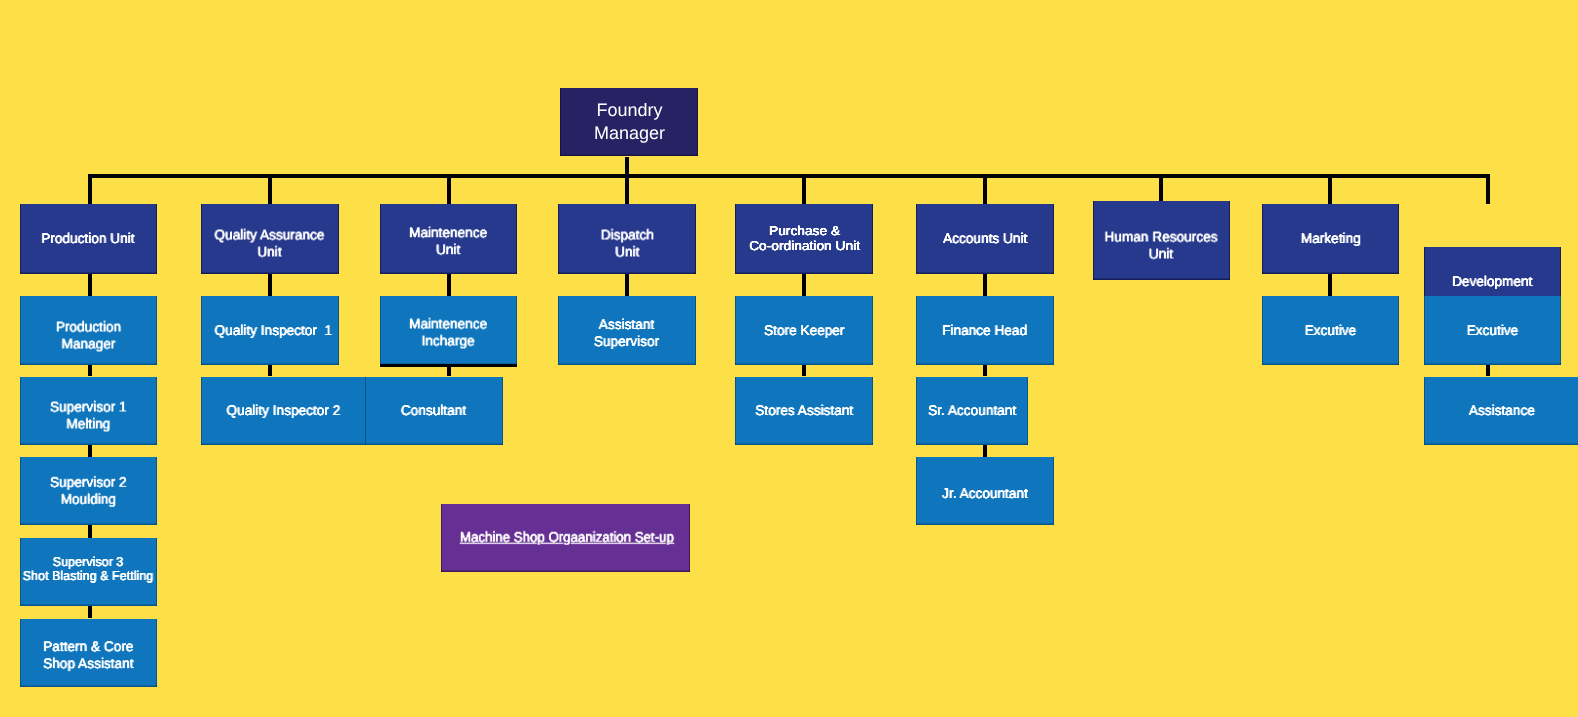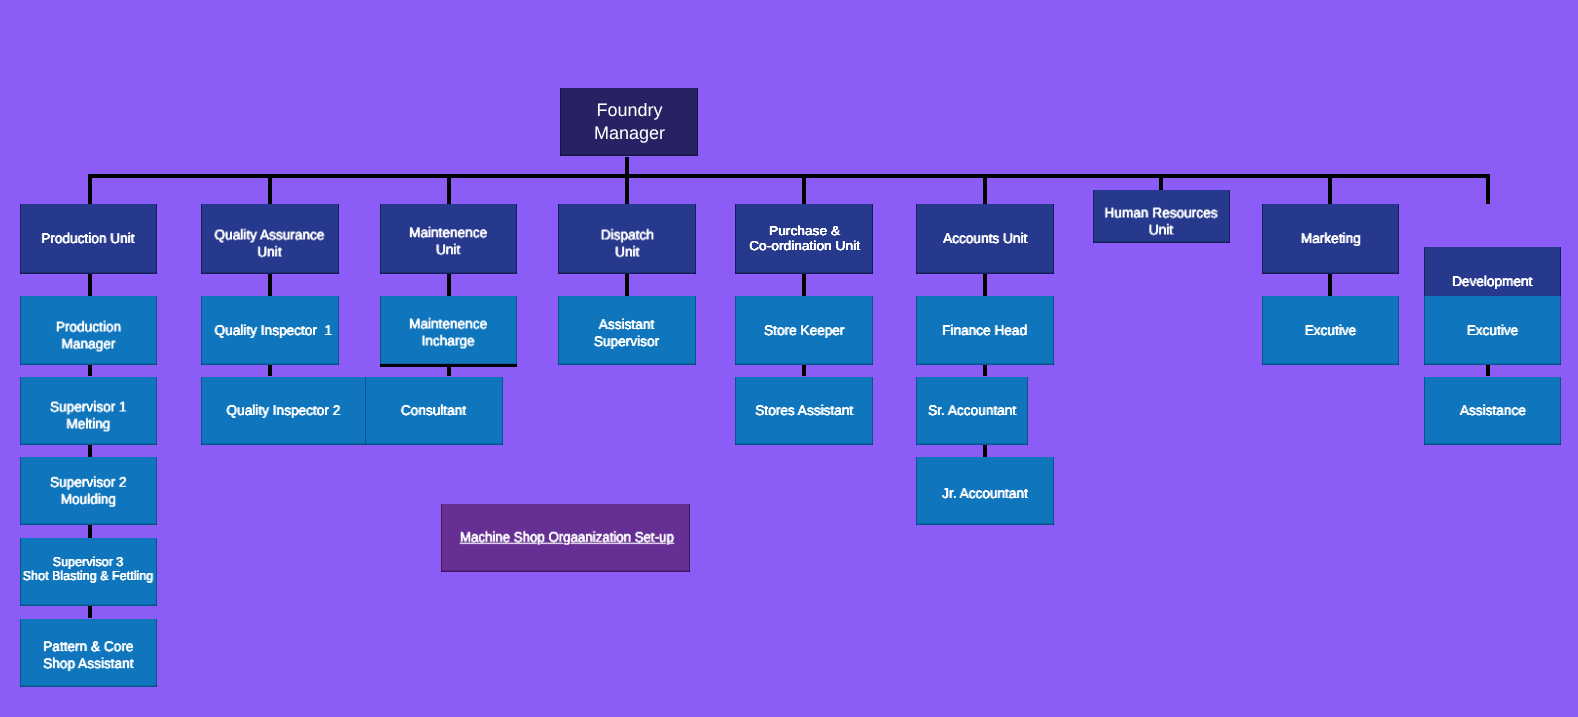--- a/index.html
+++ b/index.html
@@ -1,20 +1,20 @@
 <!DOCTYPE html>
 <html><head>
 <meta charset="utf-8">
 <title>Machine Shop Organization Set-up</title>
 <style>
   html,body{margin:0;padding:0;}
   body{width:1578px;height:717px;background:#ffffff;overflow:hidden;
        font-family:"Liberation Sans",sans-serif;
        -webkit-font-smoothing:antialiased;text-rendering:geometricPrecision;}
-  #chart{position:relative;width:1578px;height:717px;background:#8b5cf6;
+  #chart{position:relative;width:1578px;height:717px;background:#fde047;
          transform:translateZ(0);}
 
   .box{position:absolute;box-sizing:border-box;display:flex;align-items:center;
        justify-content:center;text-align:center;color:#ffffff;
        }
   .box .t{display:block;white-space:pre;line-height:var(--lh,1.21);
           -webkit-font-smoothing:antialiased;will-change:transform;}
 
   .root{background:#272264;box-shadow:inset 1px 0 0 rgba(0,0,25,.4),inset -1px 0 0 rgba(0,0,25,.4),inset 0 -1.5px 0 rgba(0,0,25,.4);font-size:18px;font-weight:400;}
   .unit{background:#27398c;box-shadow:inset 1px 0 0 rgba(0,0,30,.45),inset -1px 0 0 rgba(0,0,30,.45),inset 0 -1.5px 0 rgba(0,0,30,.45);font-size:14px;font-weight:400;text-shadow:0.22px 0 0 #ffffff,-0.22px 0 0 #ffffff,0 0.12px 0 #ffffff,0 -0.12px 0 #ffffff;}
@@ -133,36 +133,36 @@
     </div>
 <div class="box role l1" style="left:916.2px;top:296.1px;width:137.7px;height:69.0px;">
       <span class="t">Finance Head</span>
     </div>
 <div class="box role l1" style="left:916.2px;top:376.5px;width:112px;height:68.6px;">
       <span class="t">Sr. Accountant</span>
     </div>
 <div class="box role l1" style="left:916.2px;top:457.4px;width:137.7px;height:68.0px;--dy:2.0px;">
       <span class="t">Jr. Accountant</span>
     </div>
-<div class="box unit l2" style="left:1092.9px;top:190px;width:137.0px;height:53px;text-align:center;">
+<div class="box unit l2" style="left:1092.9px;top:201px;width:137.0px;height:79px;text-align:center;">
       <span class="t">Human Resources
 Unit</span>
     </div>
 <div class="box unit l1" style="left:1262.0px;top:204.1px;width:136.7px;height:69.7px;">
       <span class="t">Marketing</span>
     </div>
 <div class="box role l1" style="left:1262.0px;top:296.1px;width:136.7px;height:69.0px;">
       <span class="t">Excutive</span>
     </div>
 <div class="box unit l1" style="left:1424.0px;top:204.1px;width:137.0px;height:69.7px;margin-top:43px;">
       <span class="t">Development</span>
     </div>
 <div class="box role l1" style="left:1424.0px;top:296.1px;width:137.0px;height:69.0px;">
       <span class="t">Excutive</span>
     </div>
-<div class="box role l1" style="left:1424.0px;top:376.5px;width:137.0px;height:68.6px;">
+<div class="box role l1" style="left:1424.0px;top:376.5px;width:155px;height:68.6px;">
       <span class="t">Assistance</span>
     </div>
 <div class="hline" style="left:379.6px;top:364.2px;width:137.9px;height:2.6px;"></div>
 <div class="box legend l1" style="left:440.9px;top:503.8px;width:248.8px;height:68.4px;">
       <span class="t">Machine Shop Orgaanization Set-up</span>
     </div>
 </div>
 
 </body></html>

